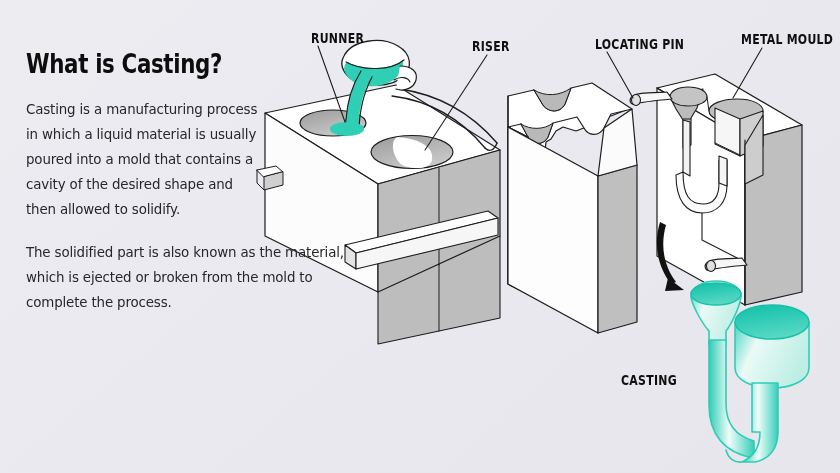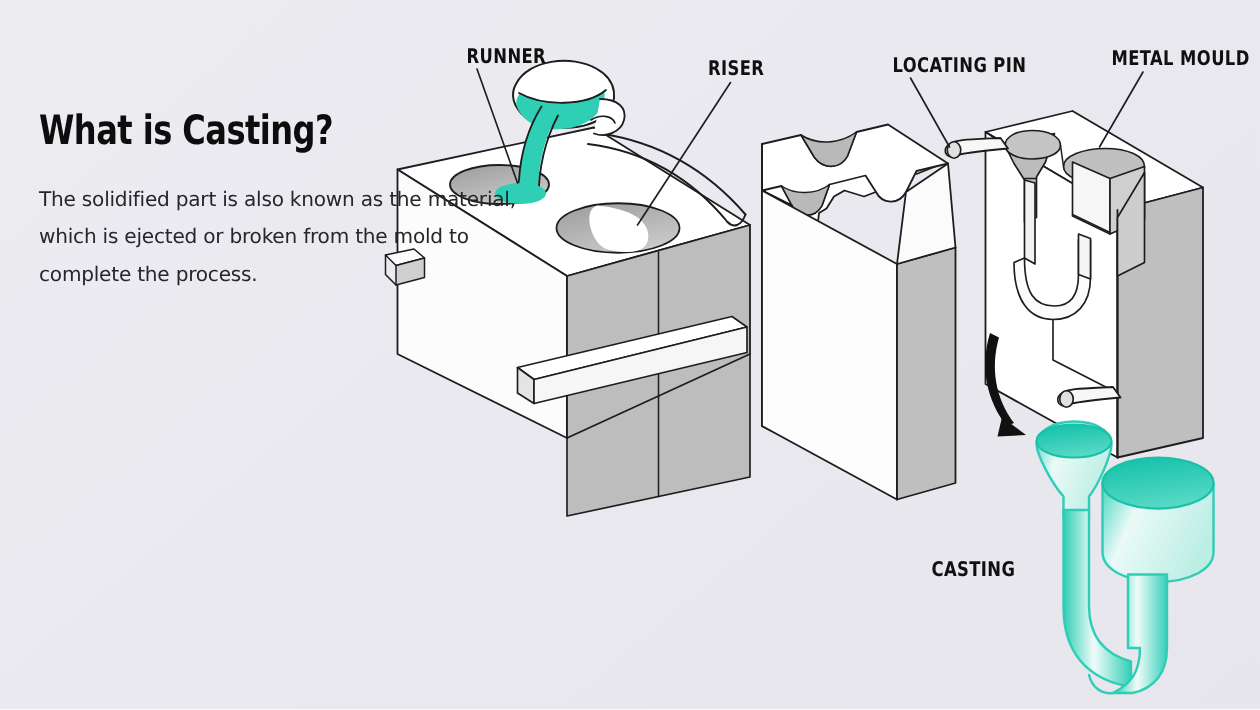--- a/index.html
+++ b/index.html
@@ -16,21 +16,21 @@
     position: relative;
     width: 840px;
     height: 473px;
     background: linear-gradient(140deg, #ececf1 0%, #e9e9ef 45%, #e6e6ec 100%);
     overflow: hidden;
   }
   
   #text-panel {
     position: absolute;
     left: 26px;
-    top: 72px;
+    top: 48px;
     width: 310px;
   }
   #page-title {
     margin: 0 0 18px 0;
     font-family: "Liberation Sans Narrow", "DejaVu Sans Condensed", "Liberation Sans", sans-serif;
     font-size: 27px;
     font-weight: bold;
     letter-spacing: -0.4px;
     color: #0d0d0d;
     transform: scaleX(0.88);
@@ -255,20 +255,21 @@
         <path d="M318 46 L345 122"></path>
         <path d="M487 55 L425 150"></path>
         <path d="M607 52 L633 98"></path>
         <path d="M762 48 L733 98"></path>
       </g>
     </g>
   </svg>
 
   <div id="text-panel">
     <h1 id="page-title">What is Casting?</h1>
+    <p class="body-para">Casting is a manufacturing process in which a liquid material is usually poured into a mold that contains a cavity of the desired shape and then allowed to solidify.</p>
     <p class="body-para wide">The solidified part is also known as the material, which is ejected or broken from the mold to complete the process.</p>
   </div>
 
   <div class="callout" id="label-runner">RUNNER</div>
   <div class="callout" id="label-riser">RISER</div>
   <div class="callout" id="label-locating-pin">LOCATING PIN</div>
   <div class="callout" id="label-metal-mould">METAL MOULD</div>
   <div class="callout" id="label-casting">CASTING</div>
 
 </div>

